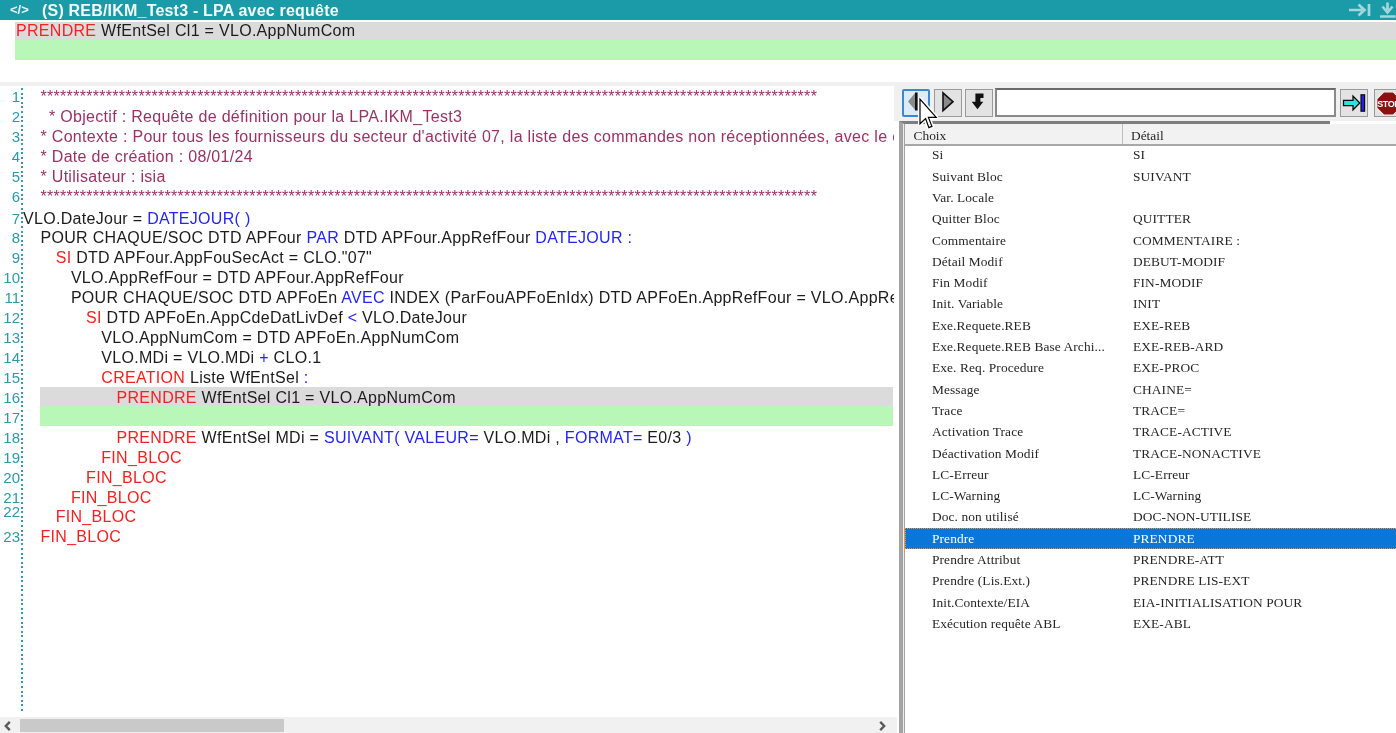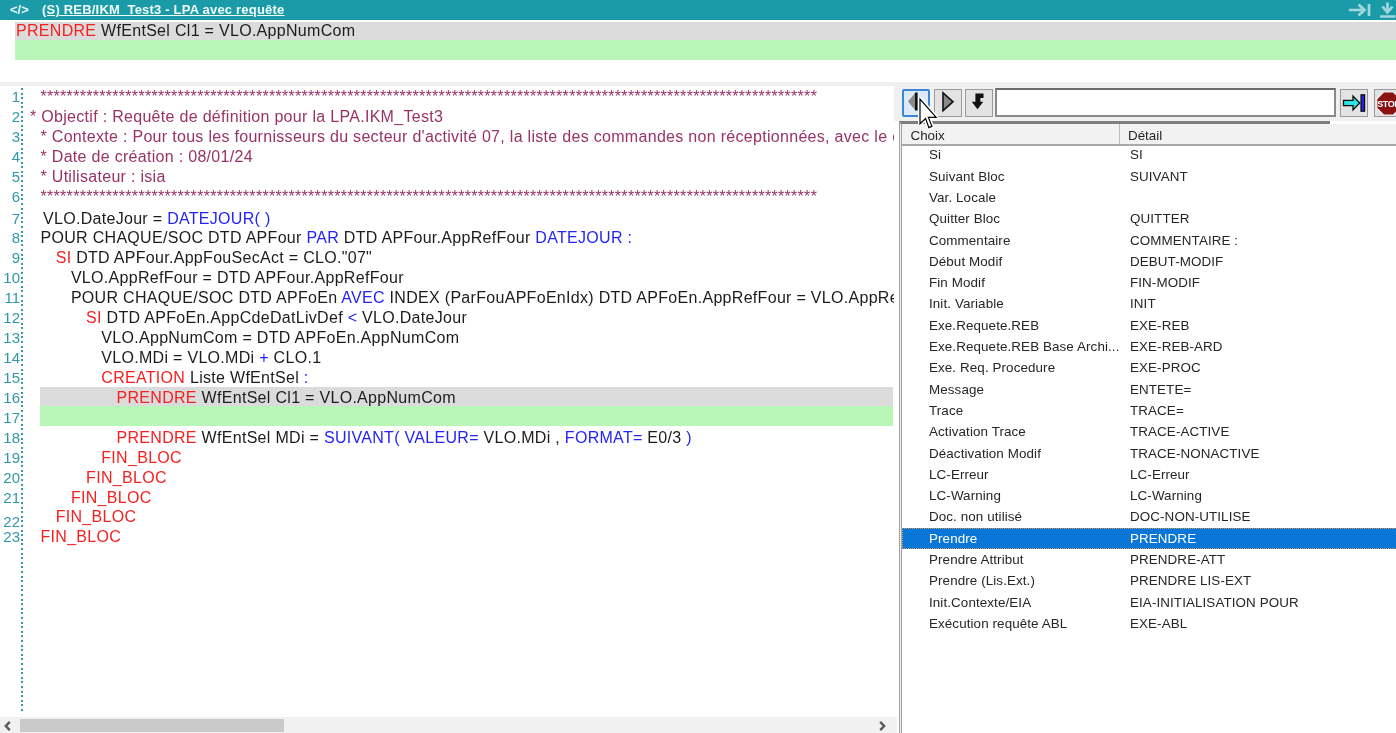--- a/index.html
+++ b/index.html
@@ -1,19 +1,19 @@
 <!DOCTYPE html>
 <html><head><meta charset="utf-8"><style>
 *{margin:0;padding:0;box-sizing:border-box;}
 html,body{width:1396px;height:733px;overflow:hidden;}
 body{font-family:"Liberation Sans",sans-serif;background:#fff;position:relative;}
 .abs{position:absolute;white-space:pre;}
 
 #titlebar{position:absolute;left:0;top:0;width:1396px;height:20px;background:#1A9BA7;}
-#titletxt{position:absolute;left:42px;top:1.5px;letter-spacing:0.2px;font-size:13px;font-weight:bold;color:#F2FBFB;white-space:pre;text-decoration:underline;}
+#titletxt{position:absolute;left:42px;top:1.5px;letter-spacing:0.2px;font-size:16px;font-weight:bold;color:#F2FBFB;white-space:pre;}
 #codeicon{position:absolute;left:10px;top:2px;font-size:13px;font-weight:bold;color:#EAF7F8;letter-spacing:0px;white-space:pre;}
 
 #grayrow{position:absolute;left:15px;top:22px;width:1381px;height:18px;background:#DBDBDB;font-size:16px;color:#1C1C1C;line-height:18px;white-space:pre;letter-spacing:0.3px;padding-left:1px;}
 #greenrow{position:absolute;left:15px;top:40px;width:1381px;height:20px;background:#B8F7B8;}
 
 #band{position:absolute;left:0;top:82px;width:1396px;height:4px;background:#F0F0F0;}
 #rightbg{position:absolute;left:894px;top:82px;width:502px;height:39px;background:#F0F0F0;}
 #cover{position:absolute;left:894px;top:121px;width:6px;height:612px;background:#fff;}
 
 #code{position:absolute;left:0;top:86px;width:894px;height:631px;background:#fff;overflow:hidden;}
@@ -22,21 +22,21 @@
 .m{color:#993366;}
 .b{color:#2424FA;}
 .r{color:#F52121;}
 #numsep{position:absolute;left:21px;top:2px;width:2px;height:625px;background:repeating-linear-gradient(to bottom,#3899AB 0 2px,transparent 2px 4.6px);}
 #hl16{position:absolute;left:40px;top:301px;width:853px;height:19.3px;background:#DBDBDB;}
 #hl17{position:absolute;left:40px;top:320.3px;width:853px;height:20px;background:#B8F7B8;}
 
 #hscroll{position:absolute;left:0;top:717px;width:897px;height:16px;background:#F1F1F1;}
 #hthumb{position:absolute;left:20px;top:1.5px;width:264px;height:13.5px;background:#C9C9C9;}
 
-#tbl{position:absolute;left:899px;top:121px;width:431px;height:612px;background:#fff;border-left:3px solid #a3a3a3;border-top:3px solid #7E7E7E;}
+#tbl{position:absolute;left:899px;top:121px;width:431px;height:612px;background:#fff;border-left:6px solid #a3a3a3;border-top:3px solid #7E7E7E;font-family:Liberation Serif, serif;}
 #thead{position:absolute;left:0;top:0;width:495px;height:22px;background:#F2F2F2;border-bottom:2px solid #A8A8A8;font-size:13.4px;color:#262626;}
 #rows{position:absolute;left:0;top:20.4px;width:495px;font-size:13.4px;color:#262626;letter-spacing:0.1px;}
 .row{position:relative;height:21.3px;line-height:21.3px;}
 .c1{position:absolute;left:27px;top:0;white-space:pre;}
 .c2{position:absolute;left:228px;top:0;white-space:pre;}
 .sel{background:#0A76D8;color:#fff;outline:1.2px dotted #DA9A55;outline-offset:-1px;}
 
 .btn{position:absolute;top:89px;width:28px;height:28px;background:#E3E3E3;border:1px solid #9A9A9A;}
 #btn1{left:902px;background:#DCEBF7;border:2px solid #3C87D3;border-radius:2px;}
 #btn2{left:933.5px;}
@@ -60,31 +60,31 @@
 <div id="band"></div>
 <div id="rightbg"></div>
 <div id="cover"></div>
 <div id="code">
   <div id="numsep"></div>
   <div id="hl16"></div>
   <div id="hl17"></div>
   <div class="ln" style="top:1.9px">1</div>
   <div class="cl" style="left:40.5px;top:1.9px"><span class="m">***********************************************************************************************************************</span></div>
   <div class="ln" style="top:21.9px">2</div>
-  <div class="cl" style="left:30px;top:21.9px"><span class="m">* Objectif : Requête de définition pour la LPA.IKM_Test3</span></div>
+  <div class="cl" style="left:49px;top:21.9px"><span class="m">* Objectif : Requête de définition pour la LPA.IKM_Test3</span></div>
   <div class="ln" style="top:41.9px">3</div>
   <div class="cl" style="left:40.5px;top:41.9px"><span class="m">* Contexte : Pour tous les fournisseurs du secteur d'activité 07, la liste des commandes non réceptionnées, avec le code</span></div>
   <div class="ln" style="top:61.9px">4</div>
   <div class="cl" style="left:40.5px;top:61.9px"><span class="m">* Date de création : 08/01/24</span></div>
   <div class="ln" style="top:81.9px">5</div>
   <div class="cl" style="left:40.5px;top:81.9px"><span class="m">* Utilisateur : isia</span></div>
   <div class="ln" style="top:101.9px">6</div>
   <div class="cl" style="left:40.5px;top:101.9px"><span class="m">***********************************************************************************************************************</span></div>
   <div class="ln" style="top:123.5px">7</div>
-  <div class="cl" style="left:43px;top:123.5px">VLO.DateJour = <span class="b">DATEJOUR( )</span></div>
+  <div class="cl" style="left:23px;top:123.5px">VLO.DateJour = <span class="b">DATEJOUR( )</span></div>
   <div class="ln" style="top:143.4px">8</div>
   <div class="cl" style="left:40.5px;top:143.4px">POUR CHAQUE/SOC DTD APFour <span class="b">PAR</span> DTD APFour.AppRefFour <span class="b">DATEJOUR :</span></div>
   <div class="ln" style="top:163.4px">9</div>
   <div class="cl" style="left:55.7px;top:163.4px"><span class="r">SI</span> DTD APFour.AppFouSecAct = CLO."07"</div>
   <div class="ln" style="top:183.3px">10</div>
   <div class="cl" style="left:70.9px;top:183.3px">VLO.AppRefFour = DTD APFour.AppRefFour</div>
   <div class="ln" style="top:203.2px">11</div>
   <div class="cl" style="left:70.9px;top:203.2px">POUR CHAQUE/SOC DTD APFoEn <span class="b">AVEC</span> INDEX (ParFouAPFoEnIdx) DTD APFoEn.AppRefFour = VLO.AppRefFour</div>
   <div class="ln" style="top:223.2px">12</div>
   <div class="cl" style="left:86.1px;top:223.2px"><span class="r">SI</span> DTD APFoEn.AppCdeDatLivDef <span class="b">&lt;</span> VLO.DateJour</div>
@@ -98,21 +98,21 @@
   <div class="cl" style="left:116.5px;top:302.9px"><span class="r">PRENDRE</span> WfEntSel Cl1 = VLO.AppNumCom</div>
   <div class="ln" style="top:322.8px">17</div>
   <div class="ln" style="top:342.7px">18</div>
   <div class="cl" style="left:116.5px;top:342.7px"><span class="r">PRENDRE</span> WfEntSel MDi = <span class="b">SUIVANT(</span> <span class="b">VALEUR=</span> VLO.MDi , <span class="b">FORMAT=</span> E0/3 <span class="b">)</span></div>
   <div class="ln" style="top:362.7px">19</div>
   <div class="cl" style="left:101.3px;top:362.7px"><span class="r">FIN_BLOC</span></div>
   <div class="ln" style="top:382.6px">20</div>
   <div class="cl" style="left:86.1px;top:382.6px"><span class="r">FIN_BLOC</span></div>
   <div class="ln" style="top:402.5px">21</div>
   <div class="cl" style="left:70.9px;top:402.5px"><span class="r">FIN_BLOC</span></div>
-  <div class="ln" style="top:427px">22</div>
+  <div class="ln" style="top:417px">22</div>
   <div class="cl" style="left:55.7px;top:422.4px"><span class="r">FIN_BLOC</span></div>
   <div class="ln" style="top:442.4px">23</div>
   <div class="cl" style="left:40.5px;top:442.4px"><span class="r">FIN_BLOC</span></div>
 </div>
 <div id="hscroll">
   <div id="hthumb"></div>
   <svg class="abs" style="left:3px;top:3.5px" width="10" height="10" viewBox="0 0 10 10">
       <path d="M6.8 0.8 L2.8 5 L6.8 9.2" stroke="#5A5A5A" stroke-width="2.4" fill="none"></path>
     </svg>
   <svg class="abs" style="left:877px;top:3.5px" width="10" height="10" viewBox="0 0 10 10">
@@ -141,21 +141,21 @@
       </div>
     <div class="row">
         <span class="c1">Quitter Bloc</span>
         <span class="c2">QUITTER</span>
       </div>
     <div class="row">
         <span class="c1">Commentaire</span>
         <span class="c2">COMMENTAIRE :</span>
       </div>
     <div class="row">
-        <span class="c1">Début Modif</span>
+        <span class="c1">Détail Modif</span>
         <span class="c2">DEBUT-MODIF</span>
       </div>
     <div class="row">
         <span class="c1">Fin Modif</span>
         <span class="c2">FIN-MODIF</span>
       </div>
     <div class="row">
         <span class="c1">Init. Variable</span>
         <span class="c2">INIT</span>
       </div>
@@ -166,21 +166,21 @@
     <div class="row">
         <span class="c1">Exe.Requete.REB Base Archi...</span>
         <span class="c2">EXE-REB-ARD</span>
       </div>
     <div class="row">
         <span class="c1">Exe. Req. Procedure</span>
         <span class="c2">EXE-PROC</span>
       </div>
     <div class="row">
         <span class="c1">Message</span>
-        <span class="c2">ENTETE=</span>
+        <span class="c2">CHAINE=</span>
       </div>
     <div class="row">
         <span class="c1">Trace</span>
         <span class="c2">TRACE=</span>
       </div>
     <div class="row">
         <span class="c1">Activation Trace</span>
         <span class="c2">TRACE-ACTIVE</span>
       </div>
     <div class="row">

